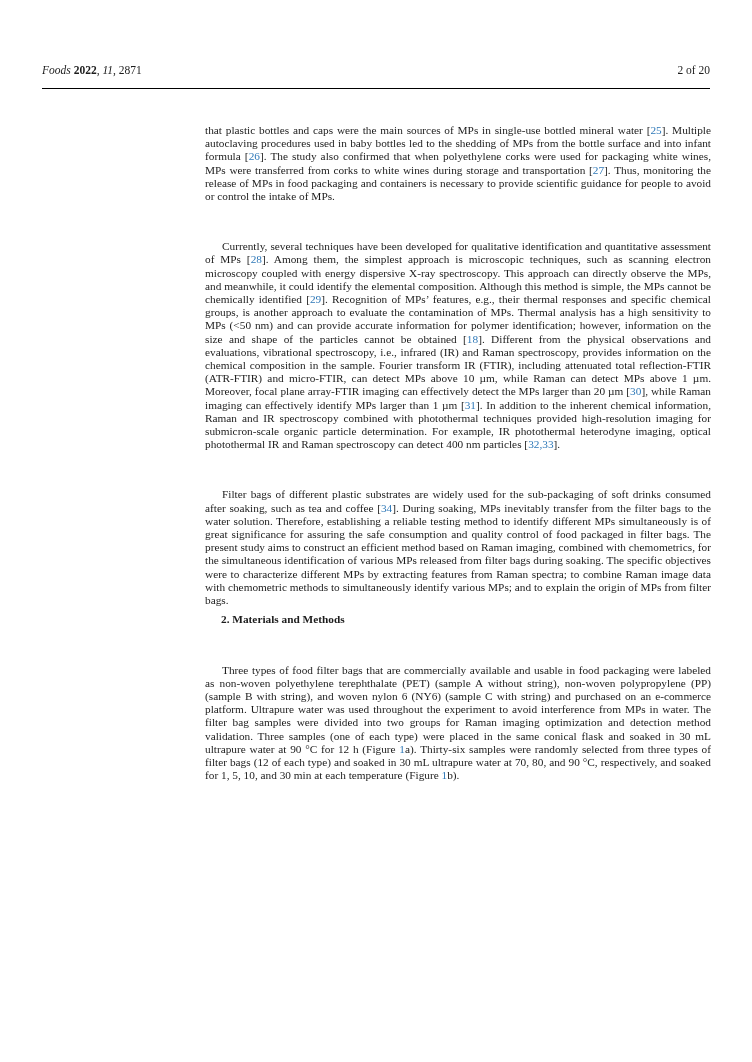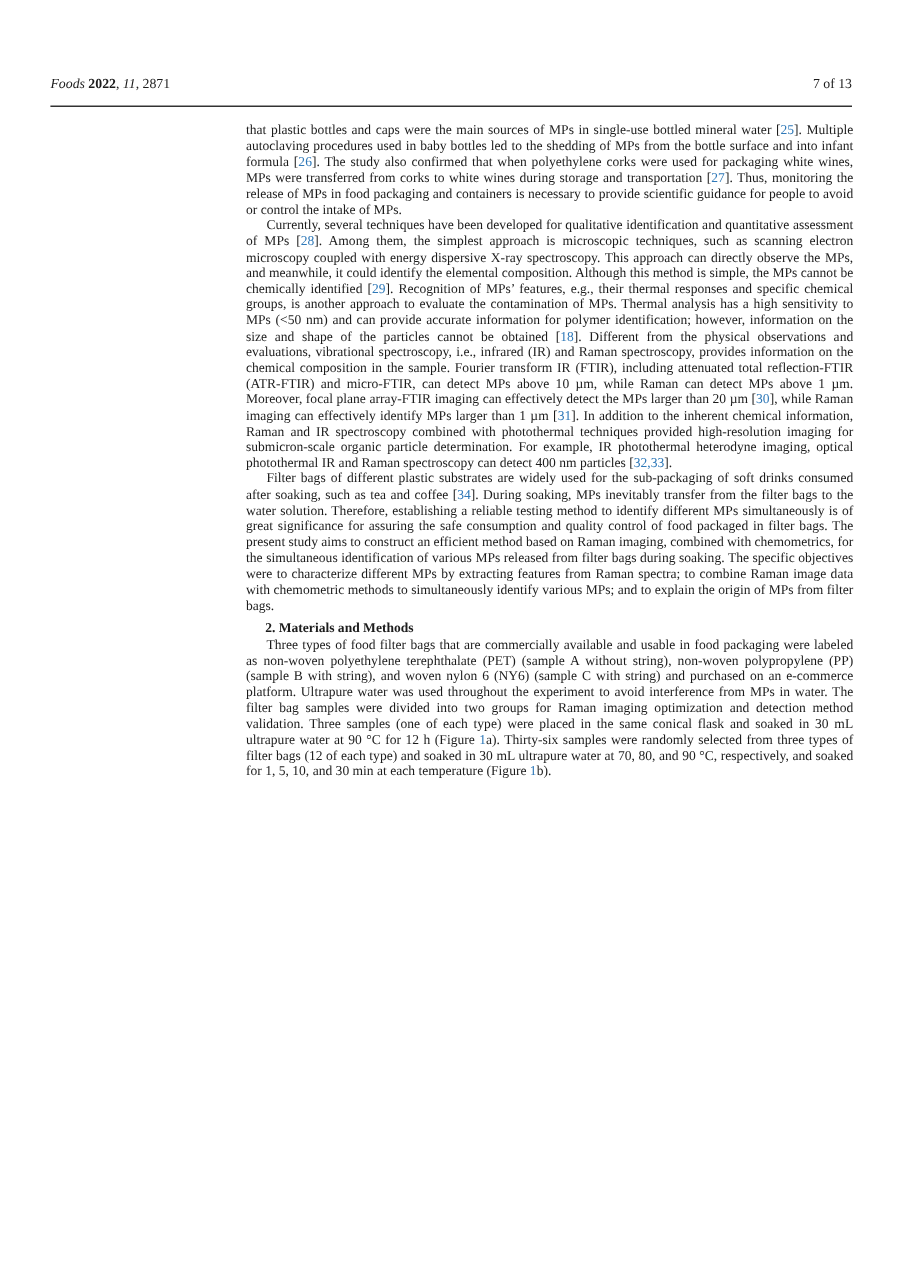--- a/index.html
+++ b/index.html
@@ -31,32 +31,33 @@
   .journal-ref .seg-bold { font-weight: bold; }
   .header-rule {
     position: absolute;
     top: 88px;
     left: 42px;
     right: 42px;
     border-top: 1.6px solid #000000;
   }
   .article-body {
     position: absolute;
-    top: 103px;
+    top: 124px;
     left: 205px;
     width: 506px;
     font-size: 11.3px;
     line-height: 13.2px;
     text-align: justify;
   }
   .article-body p {
     margin: 0;
   }
   .article-body p.indent {
     text-indent: 17px;
+    margin-top: 37px;
   }
   .article-body h2 {
     font-size: 11.3px;
     font-weight: bold;
     margin: 6px 0 0 16px;
     text-align: left;
   }
   .article-body h3 {
     font-size: 11.3px;
     font-weight: normal;
@@ -69,21 +70,21 @@
     text-decoration: none;
     cursor: pointer;
   }
 </style>
 </head>
 <body>
 
 <div class="page">
   <div class="page-header">
     <span class="journal-ref"><span class="seg-italic">Foods</span><span class="seg-plain"> </span><span class="seg-bold">2022</span><span class="seg-plain">, </span><span class="seg-italic">11</span><span class="seg-plain">, 2871</span></span>
-    <span class="page-num">7 of 13</span>
+    <span class="page-num">2 of 20</span>
   </div>
   <div class="header-rule"></div>
   <div class="article-body">
       <p>that plastic bottles and caps were the main sources of MPs in single-use bottled mineral water [<a class="cite">25</a>]. Multiple autoclaving procedures used in baby bottles led to the shedding of MPs from the bottle surface and into infant formula [<a class="cite">26</a>]. The study also confirmed that when polyethylene corks were used for packaging white wines, MPs were transferred from corks to white wines during storage and transportation [<a class="cite">27</a>]. Thus, monitoring the release of MPs in food packaging and containers is necessary to provide scientific guidance for people to avoid or control the intake of MPs.</p>
       <p class="indent">Currently, several techniques have been developed for qualitative identification and quantitative assessment of MPs [<a class="cite">28</a>]. Among them, the simplest approach is microscopic techniques, such as scanning electron microscopy coupled with energy dispersive X-ray spectroscopy. This approach can directly observe the MPs, and meanwhile, it could identify the elemental composition. Although this method is simple, the MPs cannot be chemically identified [<a class="cite">29</a>]. Recognition of MPs’ features, e.g., their thermal responses and specific chemical groups, is another approach to evaluate the contamination of MPs. Thermal analysis has a high sensitivity to MPs (&lt;50 nm) and can provide accurate information for polymer identification; however, information on the size and shape of the particles cannot be obtained [<a class="cite">18</a>]. Different from the physical observations and evaluations, vibrational spectroscopy, i.e., infrared (IR) and Raman spectroscopy, provides information on the chemical composition in the sample. Fourier transform IR (FTIR), including attenuated total reflection-FTIR (ATR-FTIR) and micro-FTIR, can detect MPs above 10 µm, while Raman can detect MPs above 1 µm. Moreover, focal plane array-FTIR imaging can effectively detect the MPs larger than 20 µm [<a class="cite">30</a>], while Raman imaging can effectively identify MPs larger than 1 µm [<a class="cite">31</a>]. In addition to the inherent chemical information, Raman and IR spectroscopy combined with photothermal techniques provided high-resolution imaging for submicron-scale organic particle determination. For example, IR photothermal heterodyne imaging, optical photothermal IR and Raman spectroscopy can detect 400 nm particles [<a class="cite">32,33</a>].</p>
       <p class="indent">Filter bags of different plastic substrates are widely used for the sub-packaging of soft drinks consumed after soaking, such as tea and coffee [<a class="cite">34</a>]. During soaking, MPs inevitably transfer from the filter bags to the water solution. Therefore, establishing a reliable testing method to identify different MPs simultaneously is of great significance for assuring the safe consumption and quality control of food packaged in filter bags. The present study aims to construct an efficient method based on Raman imaging, combined with chemometrics, for the simultaneous identification of various MPs released from filter bags during soaking. The specific objectives were to characterize different MPs by extracting features from Raman spectra; to combine Raman image data with chemometric methods to simultaneously identify various MPs; and to explain the origin of MPs from filter bags.</p>
       <h2>2. Materials and Methods</h2>
       <p class="indent">Three types of food filter bags that are commercially available and usable in food packaging were labeled as non-woven polyethylene terephthalate (PET) (sample A without string), non-woven polypropylene (PP) (sample B with string), and woven nylon 6 (NY6) (sample C with string) and purchased on an e-commerce platform. Ultrapure water was used throughout the experiment to avoid interference from MPs in water. The filter bag samples were divided into two groups for Raman imaging optimization and detection method validation. Three samples (one of each type) were placed in the same conical flask and soaked in 30 mL ultrapure water at 90 °C for 12 h (Figure <a class="cite">1</a>a). Thirty-six samples were randomly selected from three types of filter bags (12 of each type) and soaked in 30 mL ultrapure water at 70, 80, and 90 °C, respectively, and soaked for 1, 5, 10, and 30 min at each temperature (Figure <a class="cite">1</a>b).</p>
     </div>
 </div>

